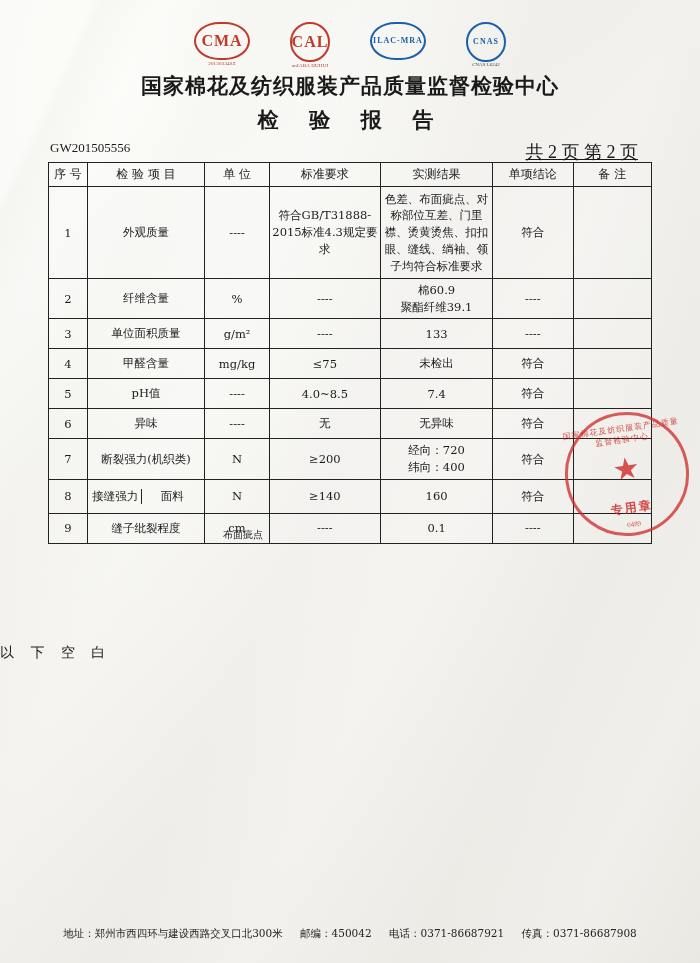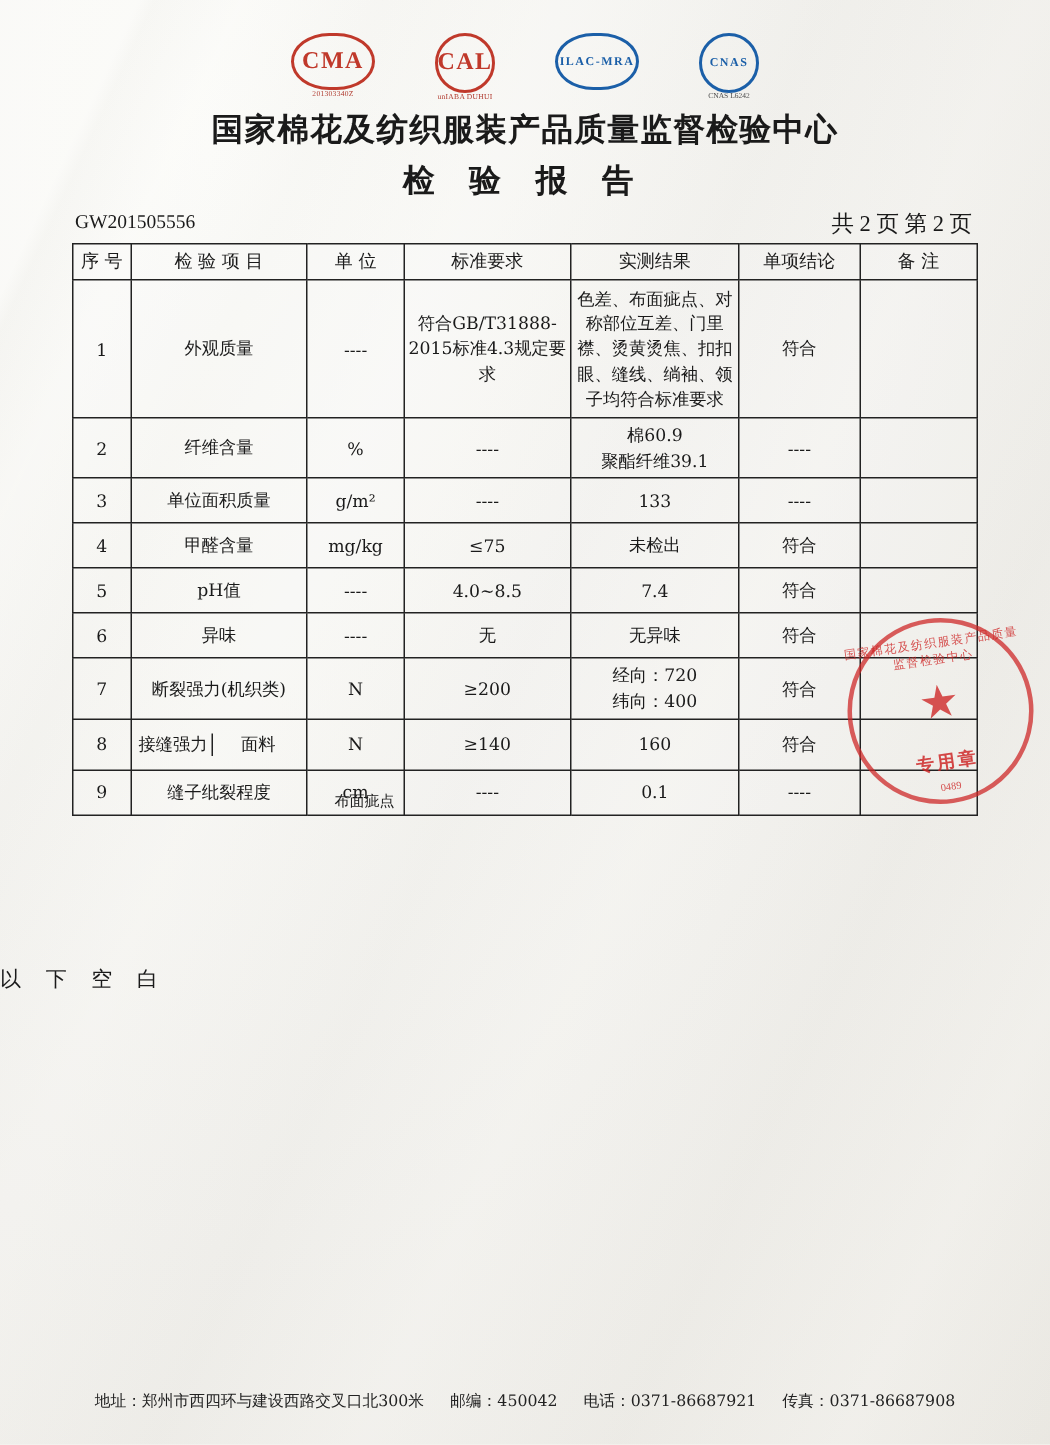--- a/index.html
+++ b/index.html
@@ -43,28 +43,28 @@
   .mark .glyph small{font-size:8px;}
   
   .title1{
     position:absolute;top:72px;width:100%;text-align:center;
     font-size:21px;font-weight:bold;letter-spacing:1px;
     font-family:"DejaVu Serif", serif;
   }
   .title2{
     position:absolute;top:106px;width:100%;text-align:center;
     font-size:21px;font-weight:bold;letter-spacing:9px;
-    font-family:Liberation Serif, serif;
+    font-family:Liberation Mono, monospace;
   }
   .reportno{
     position:absolute;top:140px;left:50px;font-size:13px;
     font-family:"Liberation Serif", serif;
   }
   .pageinfo{
-    position:absolute;top:140px;right:52px;font-size:15px;
+    position:absolute;top:140px;right:62px;font-size:18px;text-decoration:underline;
   }
   
   table.report{
     position:absolute;top:162px;left:48px;
     width:604px;border-collapse:collapse;
     font-size:11.5px;
     background:rgba(255,255,255,.12);
   }
   table.report td,table.report th{
     border:1px solid #222;

